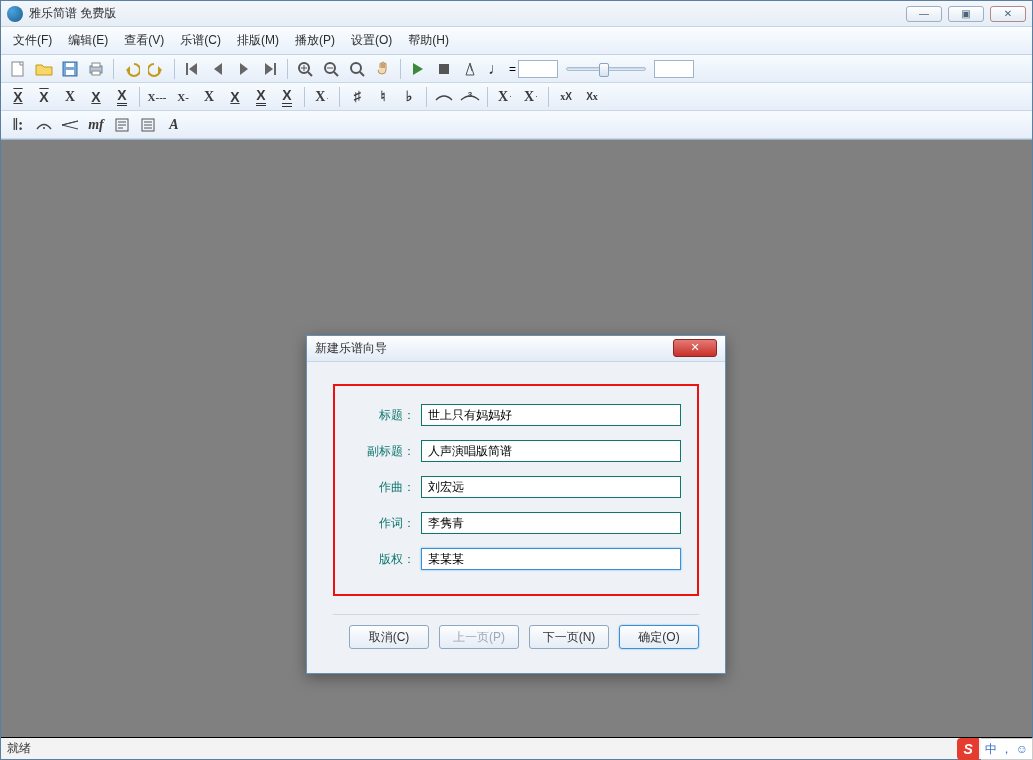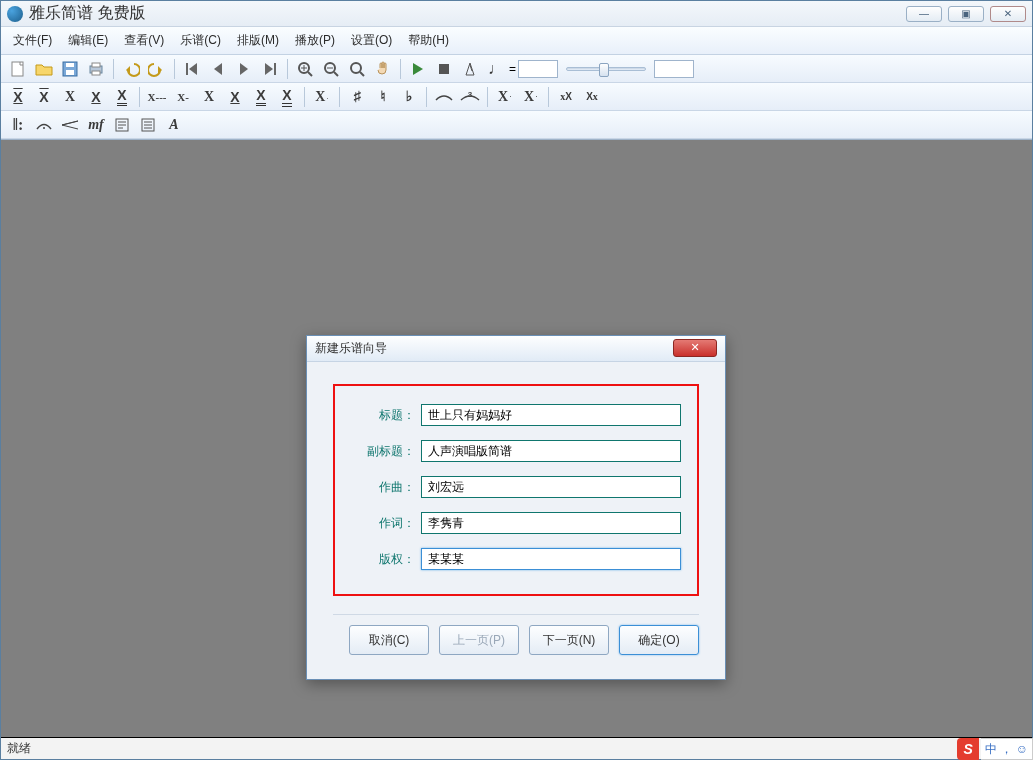--- a/index.html
+++ b/index.html
@@ -2,21 +2,21 @@
 <html><head>
 <meta charset="utf-8">
 <style>
 * { margin: 0; padding: 0; box-sizing: border-box; font-family: "Microsoft YaHei", "SimSun", sans-serif; }
 body { width: 1033px; height: 760px; background: #fff; overflow: hidden; position: relative; }
 
 
 .window-frame { width: 1033px; height: 760px; border: 1px solid #5a7fa0; background: #fff; display: flex; flex-direction: column; }
 .titlebar { height: 26px; background: linear-gradient(#f3f7fb, #e6edf5); display: flex; align-items: center; padding: 0 6px; border-bottom: 1px solid #c8d4e2; }
 .titlebar .app-icon { width: 16px; height: 16px; border-radius: 50%; background: radial-gradient(circle at 30% 30%, #4aa3df, #1c5e8c); margin-right: 6px; }
-.titlebar .title { font-size: 16px; color: #333; flex: 1; }
+.titlebar .title { font-size: 12px; color: #333; flex: 1; }
 .win-btns { display: flex; gap: 6px; }
 .win-btn { width: 36px; height: 16px; border: 1px solid #9ab0c6; border-radius: 3px; background: linear-gradient(#fefefe, #e4ecf4); display: flex; align-items: center; justify-content: center; font-size: 10px; color: #4a647e; cursor: pointer; }
 .win-btn.close { border-color: #b08a8a; }
 
 
 .menubar { height: 28px; background: linear-gradient(#fafdff, #e8f0fa); border-bottom: 1px solid #c3d2e3; display: flex; align-items: center; padding: 0 4px; font-size: 12px; }
 .menubar span { padding: 2px 8px; color: #2b2b2b; cursor: pointer; }
 
 
 .toolbar { height: 28px; background: linear-gradient(#f7fbff, #e6eef8); border-bottom: 1px solid #c9d6e6; display: flex; align-items: center; padding: 0 4px; }
@@ -48,21 +48,21 @@
 
 .dlg-body { padding: 22px 26px 10px 26px; }
 .red-frame { border: 2px solid #e11; padding: 18px 16px 24px 16px; }
 .form-row { display: flex; align-items: center; margin-bottom: 14px; }
 .form-row label { width: 64px; text-align: right; font-size: 12px; color: #0f766e; margin-right: 6px; }
 .form-row input { flex: 1; height: 22px; border: 1px solid #0f766e; padding: 0 6px; font-size: 12px; background: #fff; }
 .form-row input.focused { border: 1px solid #3b8fd6; box-shadow: 0 0 2px #6fb4ea; }
 
 .dlg-sep { height: 1px; background: #cfd9e5; margin: 18px 0 10px 0; }
 .dlg-buttons { display: flex; justify-content: flex-end; gap: 10px; padding: 0 0 14px 0; }
-.dlg-btn { min-width: 80px; height: 30px; border: 1px solid #8ea7c2; background: linear-gradient(#fdfeff, #e4ecf5); border-radius: 3px; font-size: 12px; color: #333; cursor: pointer; }
+.dlg-btn { min-width: 80px; height: 24px; border: 1px solid #8ea7c2; background: linear-gradient(#fdfeff, #e4ecf5); border-radius: 3px; font-size: 12px; color: #333; cursor: pointer; }
 .dlg-btn:disabled { color: #9aa8b8; cursor: default; }
 .dlg-btn.primary { border-color: #3b8fd6; box-shadow: 0 0 2px #6fb4ea; }
 
 .tempo-input { width: 40px; height: 18px; border: 1px solid #9fb4cc; background: #fff; margin: 0 2px; }
 .slider { width: 80px; height: 4px; background: linear-gradient(#c4d2e2,#e8f0fa); border: 1px solid #a9bed5; border-radius: 2px; position: relative; margin: 0 6px; }
 .slider .thumb { position: absolute; left: 32px; top: -5px; width: 10px; height: 14px; background: linear-gradient(#fefefe,#d6e2f0); border: 1px solid #8aa4c0; border-radius: 2px; }
 </style>
 </head>
 <body>
 

